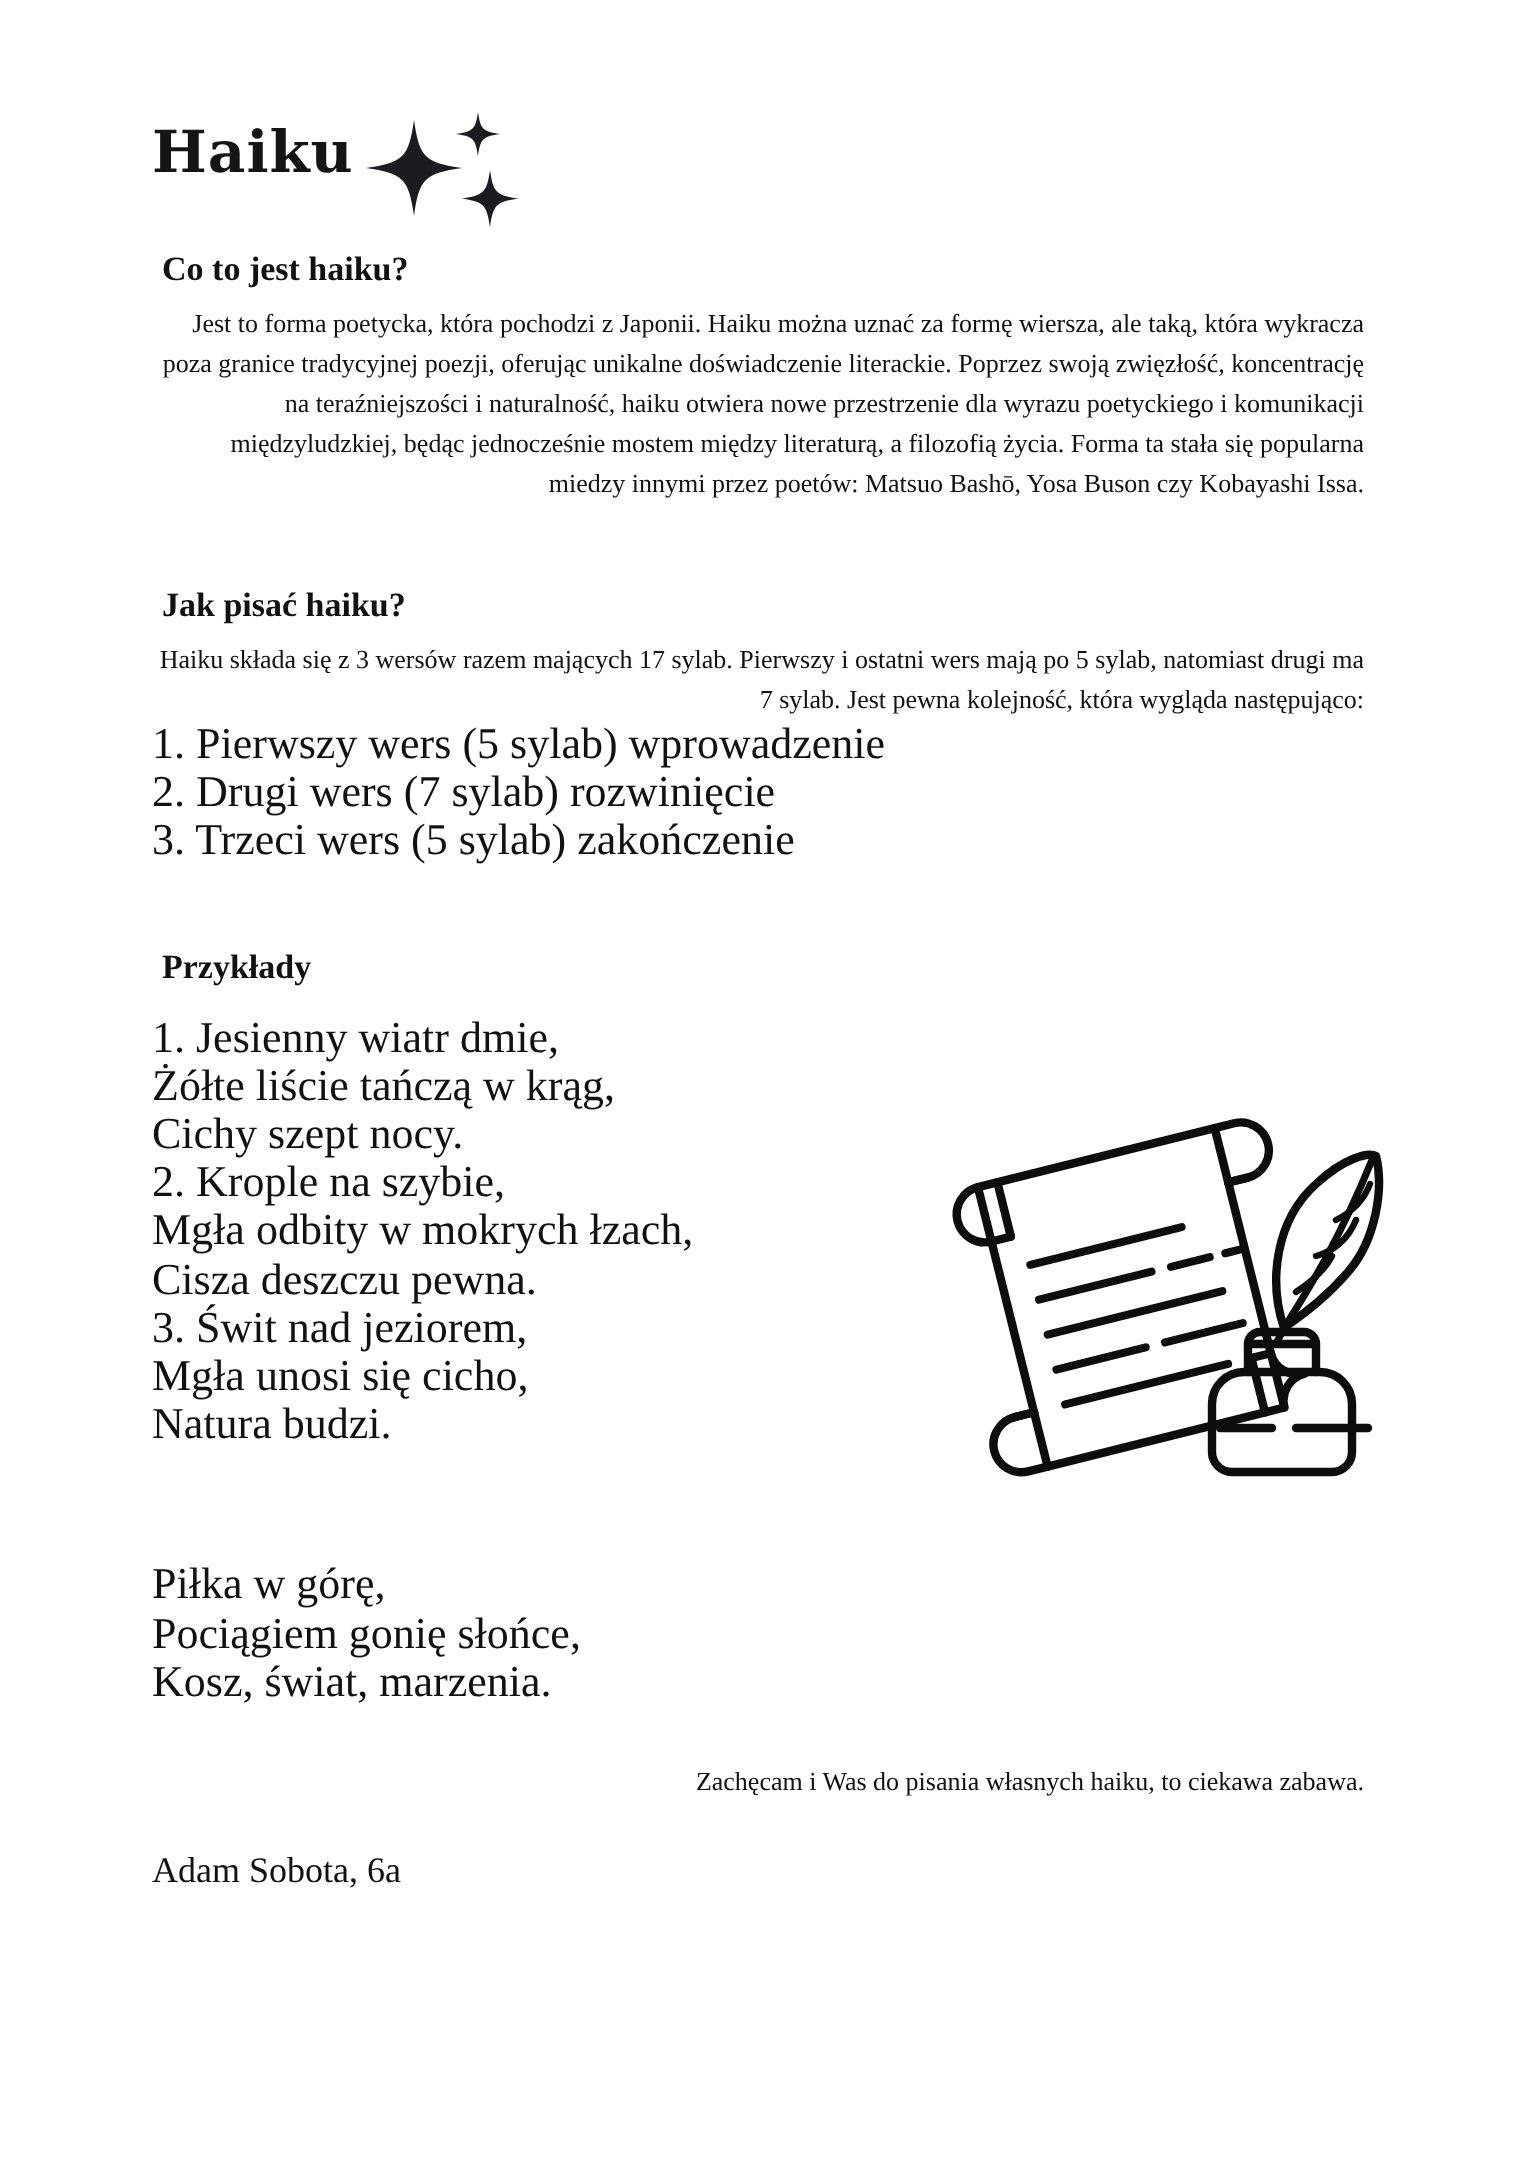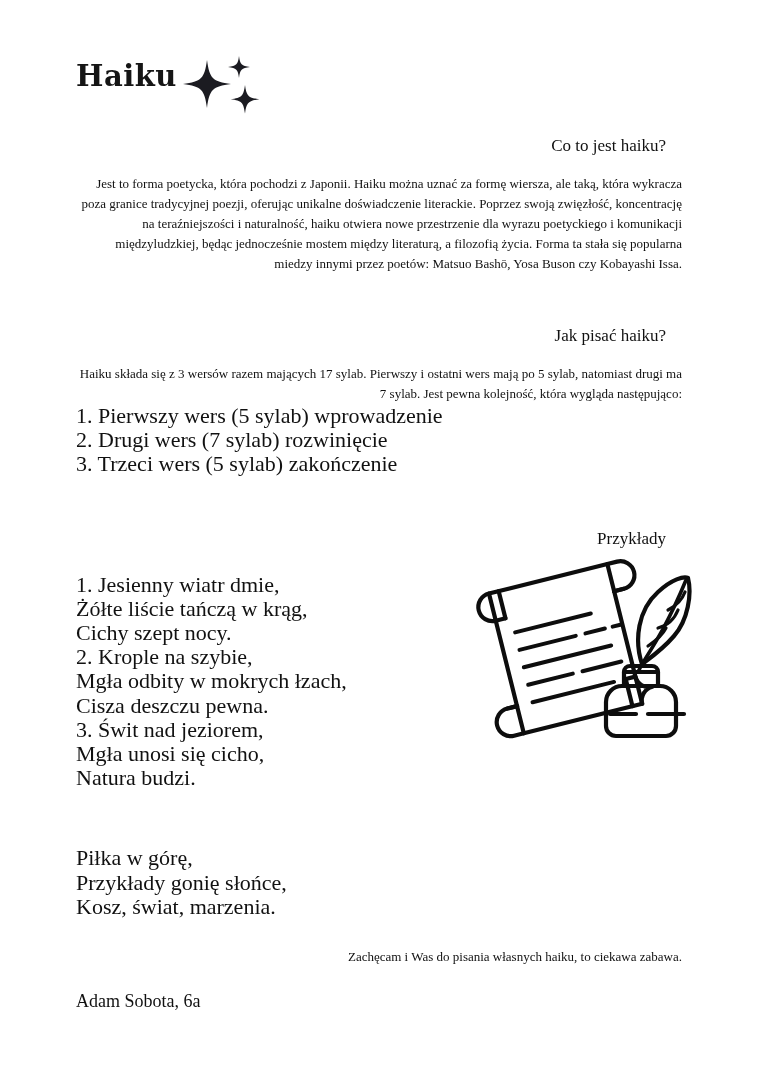--- a/index.html
+++ b/index.html
@@ -53,25 +53,25 @@
   }
 
   
   .content {
     position: absolute;
     left: 76px;
     top: 118px;
     width: 606px;
   }
   .h2 {
-    text-align: right;
+    text-align: left;
     font-size: 17px;
-    font-weight: 400;
+    font-weight: 700;
     line-height: 24px;
-    margin: 16px;
+    margin: 5px;
   }
   .para {
     font-size: 13px;
     line-height: 20px;
     margin: 0;
     text-align: right;
   }
   .gap-s { height: 6px; }
   .gap-m { height: 22px; }
   .gap-l { height: 28px; }
@@ -157,21 +157,21 @@
       </div>
     </div>
 
     <div class="gap-xl"></div>
 
 
     <div class="gap-m"></div>
 
     <div class="poem-block">
       <div class="poem-line">Piłka w górę,</div>
-      <div class="poem-line">Przykłady gonię słońce,</div>
+      <div class="poem-line">Pociągiem gonię słońce,</div>
       <div class="poem-line">Kosz, świat, marzenia.</div>
     </div>
 
     <div class="gap-l"></div>
 
     <p class="para">Zachęcam i Was do pisania własnych haiku, to ciekawa zabawa.</p>
 
     <div class="gap-m"></div>
 
     <p class="signature">Adam Sobota, 6a</p>

